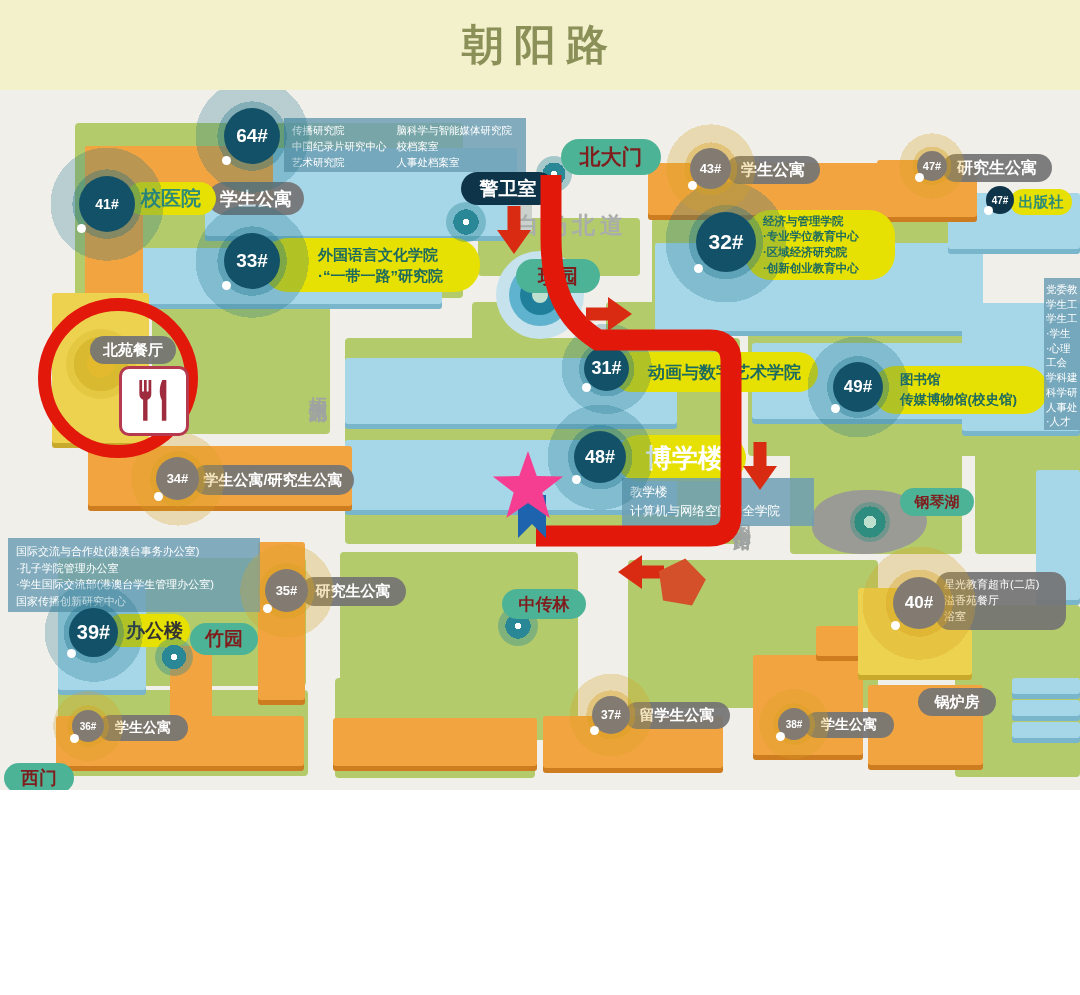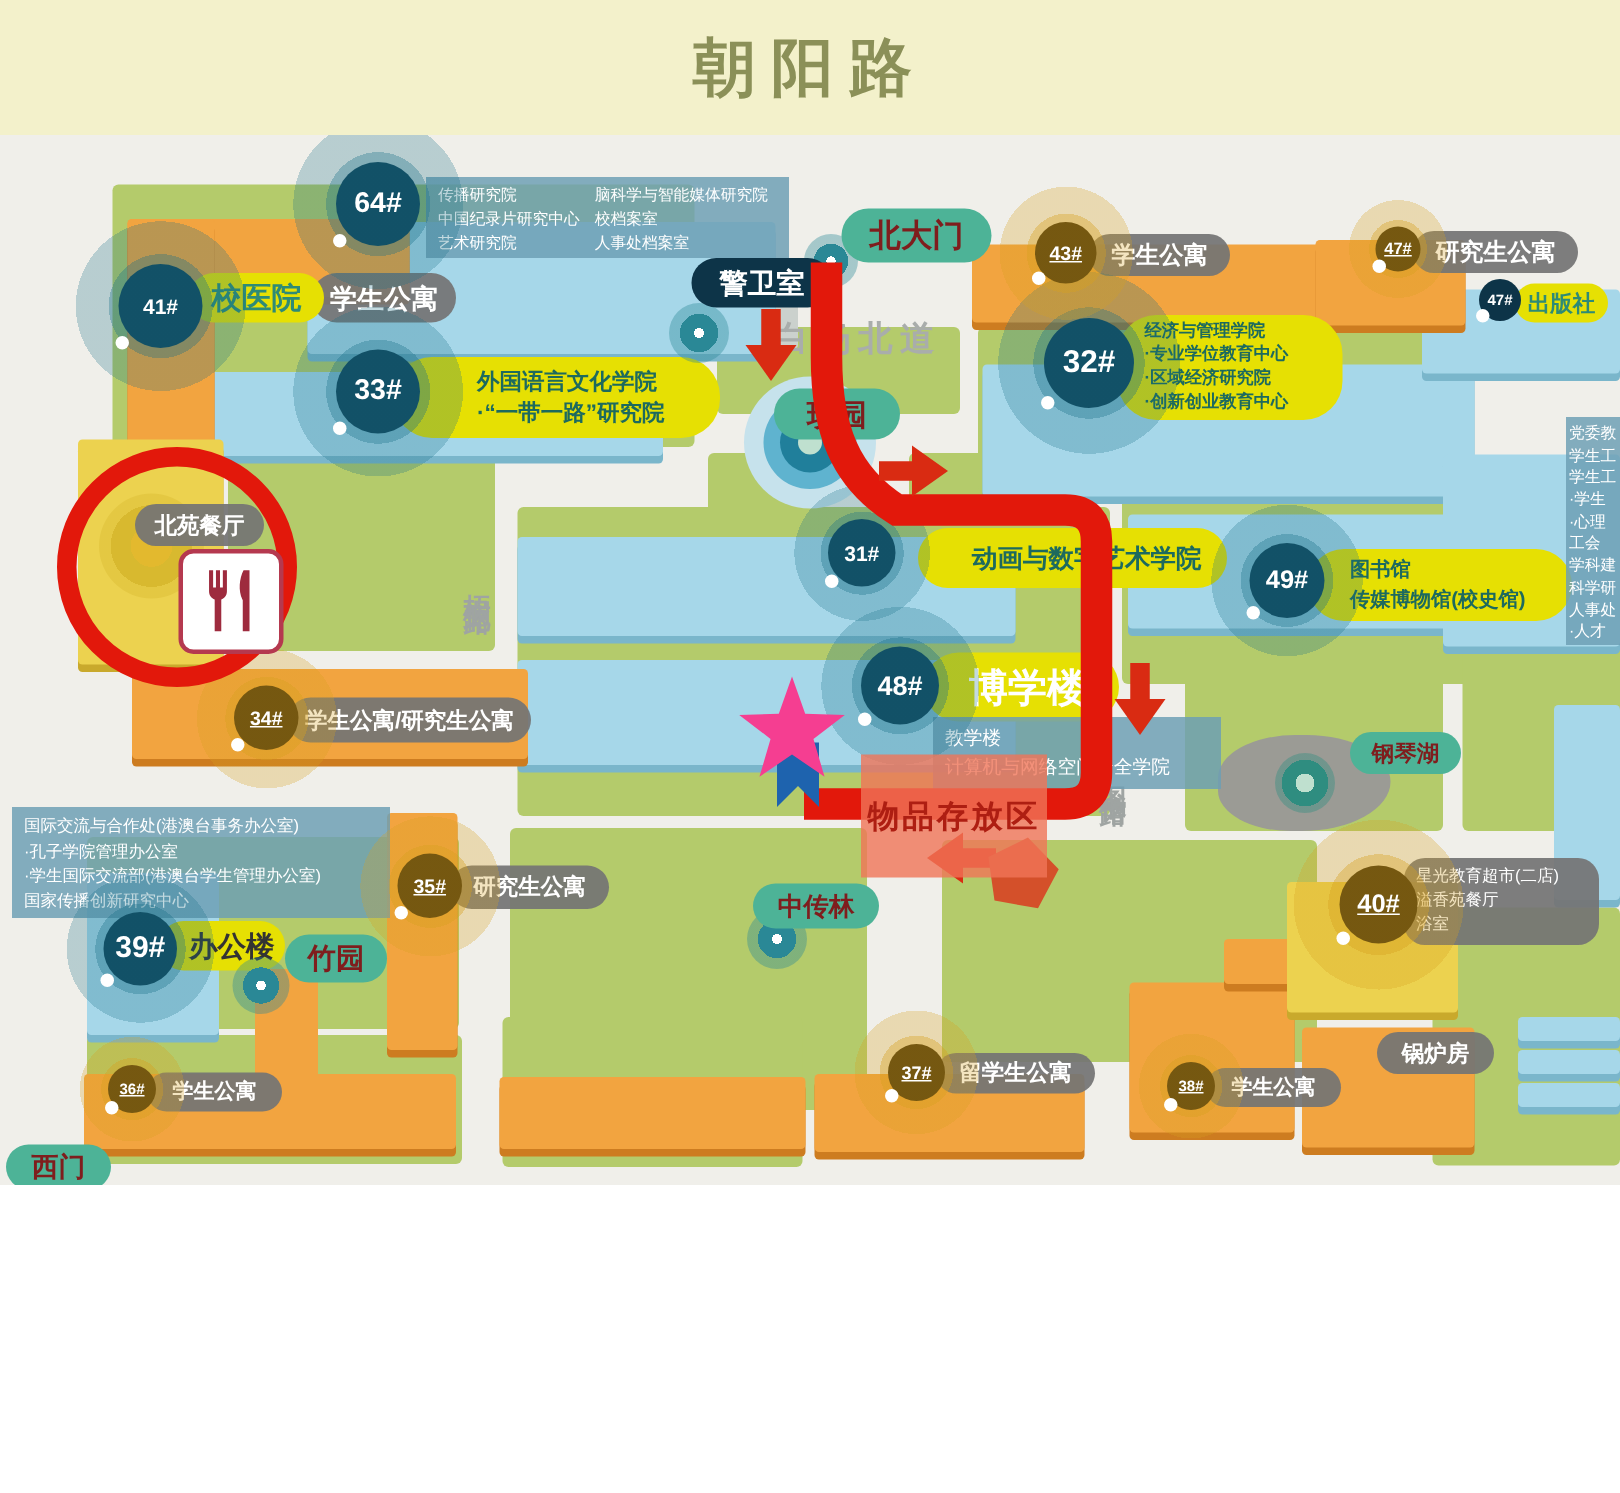--- a/index.html
+++ b/index.html
@@ -29,21 +29,21 @@
   .pill.yellow{background:#e6e003;color:#2e8b76;}
   .ylabel{position:absolute;background:#e6e003;border-radius:26px;color:#1d6a5e;font-weight:700;z-index:4;
           display:flex;flex-direction:column;justify-content:center;}
   .ylabel div{white-space:nowrap;}
   .ib{position:absolute;background:rgba(108,158,180,.84);color:#fff;z-index:5;line-height:1.5;
       padding:5px 8px;box-sizing:border-box;}
   .ib div{white-space:nowrap;}
   .pin{position:absolute;border-radius:50%;color:#fff;font-weight:800;display:flex;align-items:center;
        justify-content:center;z-index:6;}
   .pin.navy{background:#0d3448;}
-  .pin.orange{background:#000000;text-decoration:underline;}
+  .pin.orange{background:#1d4ed8;}
   .pin::after{content:"";position:absolute;left:-2px;bottom:-1px;width:9px;height:9px;border-radius:50%;background:#fff;}
   .halo::before{content:"";position:absolute;left:50%;top:50%;width:230%;height:230%;transform:translate(-50%,-50%);
        border-radius:50%;z-index:-1;
        background:radial-gradient(circle,rgba(23,110,134,.5) 0 38%,rgba(23,110,134,.26) 38% 62%,transparent 62%);}
   .halo-o::before{content:"";position:absolute;left:50%;top:50%;width:240%;height:240%;transform:translate(-50%,-50%);
        border-radius:50%;z-index:-1;
        background:radial-gradient(circle,rgba(214,160,30,.55) 0 38%,rgba(214,160,30,.28) 38% 64%,transparent 64%);}
   .dot{position:absolute;border-radius:50%;z-index:4;
        background:radial-gradient(circle,#fff 0 12%,#2a8896 12% 45%,rgba(42,136,150,.38) 45% 72%,transparent 72%);}
   .vroad{position:absolute;writing-mode:vertical-lr;color:#9fa4a2;font-weight:700;letter-spacing:3px;z-index:2;}
@@ -230,21 +230,21 @@
 
     <div class="dot" style="left:446px;top:112px;width:40px;height:40px;"></div>
     <div class="dot" style="left:536px;top:66px;width:36px;height:36px;"></div>
     <div class="dot" style="left:155px;top:548px;width:38px;height:38px;"></div>
     <div class="dot" style="left:498px;top:516px;width:40px;height:40px;"></div>
 
     <div class="pin navy halo" style="left:224px;top:18px;width:56px;height:56px;font-size:19px;">64#</div>
     <div class="pin navy halo" style="left:79px;top:86px;width:56px;height:56px;font-size:14px;">41#</div>
     <div class="pin navy halo" style="left:224px;top:143px;width:56px;height:56px;font-size:19px;">33#</div>
     <div class="pin navy halo" style="left:696px;top:122px;width:60px;height:60px;font-size:21px;">32#</div>
-    <div class="pin navy halo" style="left:552px;top:256px;width:45px;height:45px;font-size:14px;">31#</div>
+    <div class="pin navy halo" style="left:584px;top:256px;width:45px;height:45px;font-size:18px;">31#</div>
     <div class="pin navy halo" style="left:574px;top:341px;width:52px;height:52px;font-size:18px;">48#</div>
     <div class="pin navy halo" style="left:833px;top:272px;width:50px;height:50px;font-size:17px;">49#</div>
     <div class="pin navy" style="left:986px;top:96px;width:28px;height:28px;font-size:10px;">47#</div>
     <div class="pin navy halo" style="left:69px;top:518px;width:49px;height:49px;font-size:20px;">39#</div>
     <div class="pin orange halo-o" style="left:690px;top:58px;width:41px;height:41px;font-size:13px;">43#</div>
     <div class="pin orange halo-o" style="left:917px;top:61px;width:30px;height:30px;font-size:11px;">47#</div>
     <div class="pin orange halo-o" style="left:156px;top:367px;width:43px;height:43px;font-size:13px;">34#</div>
     <div class="pin orange halo-o" style="left:265px;top:479px;width:43px;height:43px;font-size:13px;">35#</div>
     <div class="pin orange halo-o" style="left:893px;top:487px;width:52px;height:52px;font-size:17px;">40#</div>
     <div class="pin orange halo-o" style="left:72px;top:620px;width:32px;height:32px;font-size:10px;">36#</div>
@@ -275,20 +275,17 @@
     </svg>
 
     <div class="ring"></div>
     <div class="utensils">
       <svg width="46" height="46" viewBox="0 0 44 44" fill="#9e2b3e">
         <path d="M8 2h2.6v11h1.8V2H15v11h1.8V2h2.6v13.5c0 2.8-1.6 4.6-3.6 5.2V41h-4.2V20.7c-2-.6-3.6-2.4-3.6-5.2z"></path>
         <path d="M30 2c-2.8 5.5-3.4 13-.8 18.6l.3.6V41h4.3V2z"></path>
       </svg>
     </div>
 
-    <div class="storage">
-      <span>物品存放区</span>
-    </div>
 
   </div>
 
 
 </div>
 
 </body></html>

